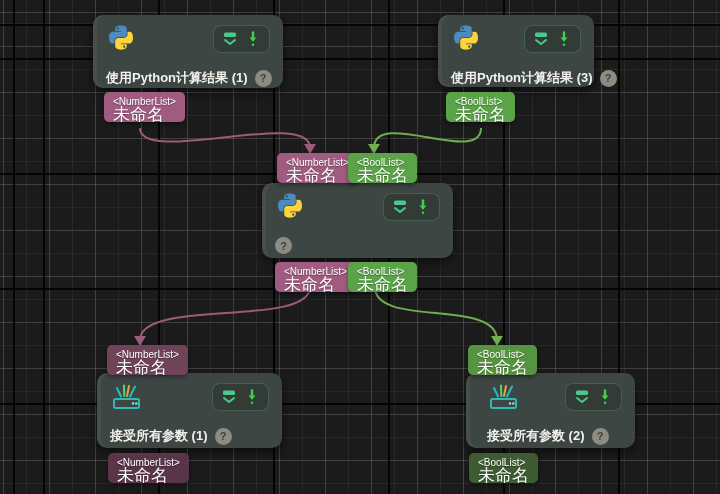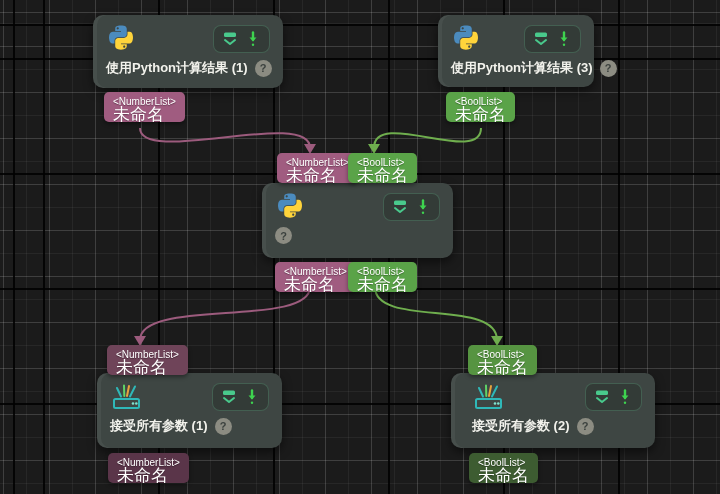--- a/index.html
+++ b/index.html
@@ -30,21 +30,21 @@
     padding:10px 13px 11px;
     box-sizing:border-box;
   }
   .node-header{display:flex;justify-content:space-between;align-items:flex-start;height:32px;}
   .toolbar{
     display:inline-flex;align-items:center;gap:5px;
     background:#333b37;border:1px solid rgba(110,190,150,.28);
     border-radius:8px;padding:4px 7px;
   }
   .tool-btn{display:inline-flex;width:18px;height:18px;align-items:center;justify-content:center;cursor:pointer;}
-  .node-title-row{display:flex;align-items:center;gap:7px;margin-top:2px;}
+  .node-title-row{display:flex;align-items:center;gap:7px;margin-top:12px;}
   .node-title{color:#f2f2ec;font-size:13px;font-weight:bold;white-space:nowrap;}
   .help-badge{
     width:17px;height:17px;border-radius:50%;
     background:#8c8c82;color:#3b413e;font-weight:bold;font-size:11px;
     display:inline-flex;align-items:center;justify-content:center;flex:none;
   }
   .port{
     position:absolute;z-index:3;border-radius:5px;
     padding:3px 9px 0;color:#fff;
     box-shadow:0 2px 4px rgba(0,0,0,.4);
@@ -229,21 +229,21 @@
   </div>
   <div class="port c-num-dark" style="left:108px;top:453px;">
     <div class="ptype">&lt;NumberList&gt;</div>
     <div class="pname">未命名</div>
   </div>
 
   <div class="port c-bool-muted" style="left:468px;top:345px;">
     <div class="ptype">&lt;BoolList&gt;</div>
     <div class="pname">未命名</div>
   </div>
-  <div class="node" style="left:451px;top:373px;width:204px;height:75px;padding-left:21px;">
+  <div class="node" style="left:466px;top:373px;width:169px;height:75px;padding-left:21px;">
     <div class="node-header">
       <span>
         <svg width="34" height="28" viewBox="0 0 34 28">
           <rect x="4" y="16" width="25" height="9" rx="1.5" fill="none" stroke="#2fb8b8" stroke-width="2"></rect>
           <circle cx="23" cy="20.5" r="1.3" fill="#7fe3d0"></circle>
           <circle cx="26.3" cy="20.5" r="1.3" fill="#7fe3d0"></circle>
           <path d="M7 5 L11 13.5" stroke="#2fb8b8" stroke-width="2" stroke-linecap="round"></path>
           <path d="M14 2.5 L14.3 13" stroke="#5fd468" stroke-width="2" stroke-linecap="round"></path>
           <path d="M19 3 L17 13" stroke="#e8a33d" stroke-width="2" stroke-linecap="round"></path>
           <path d="M25 3.5 L20 13.5" stroke="#2fb8b8" stroke-width="2" stroke-linecap="round"></path>

